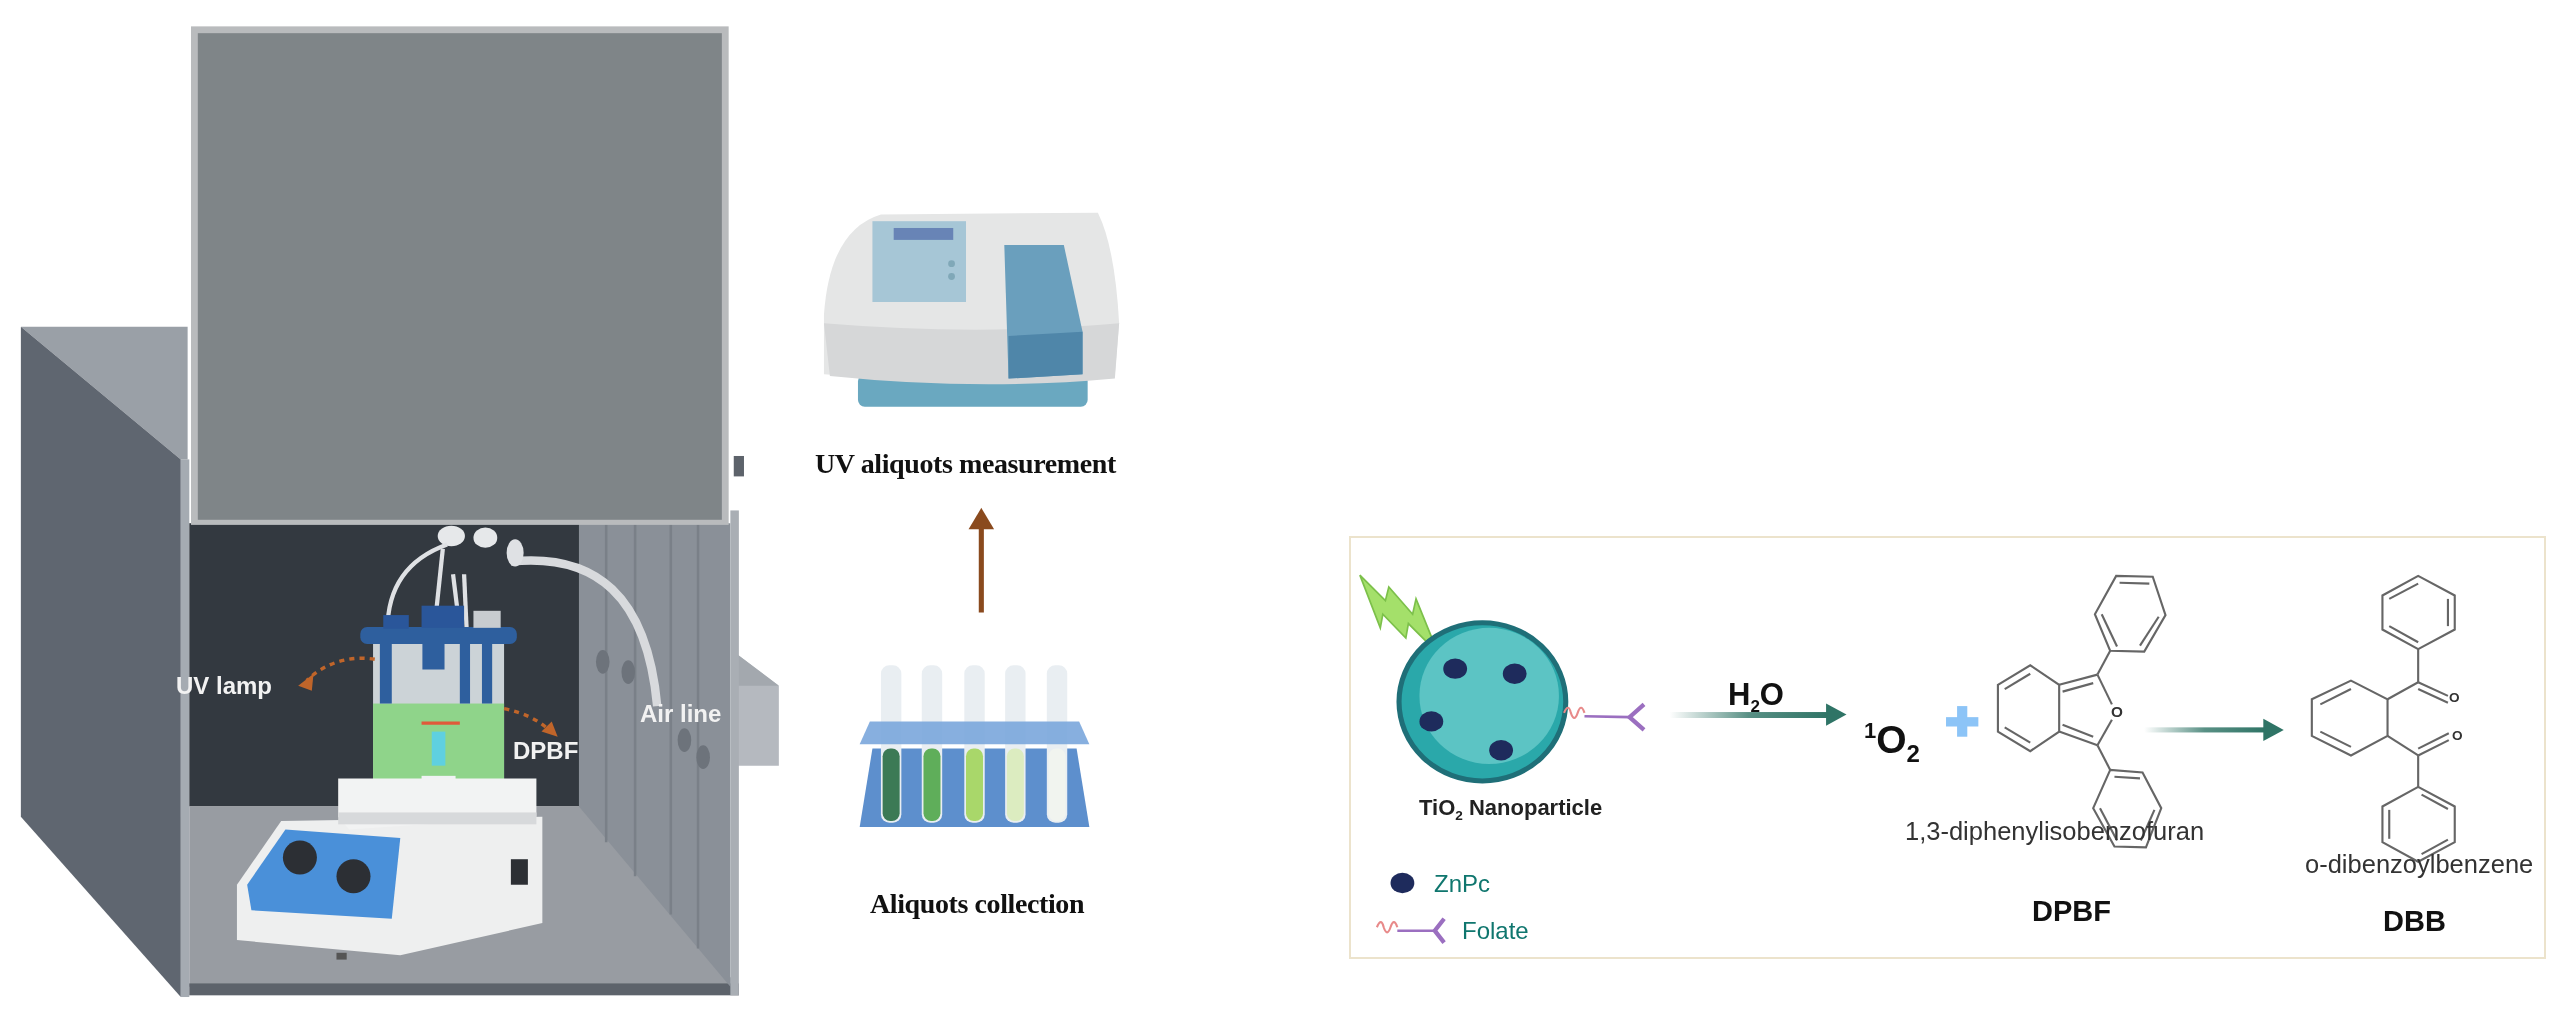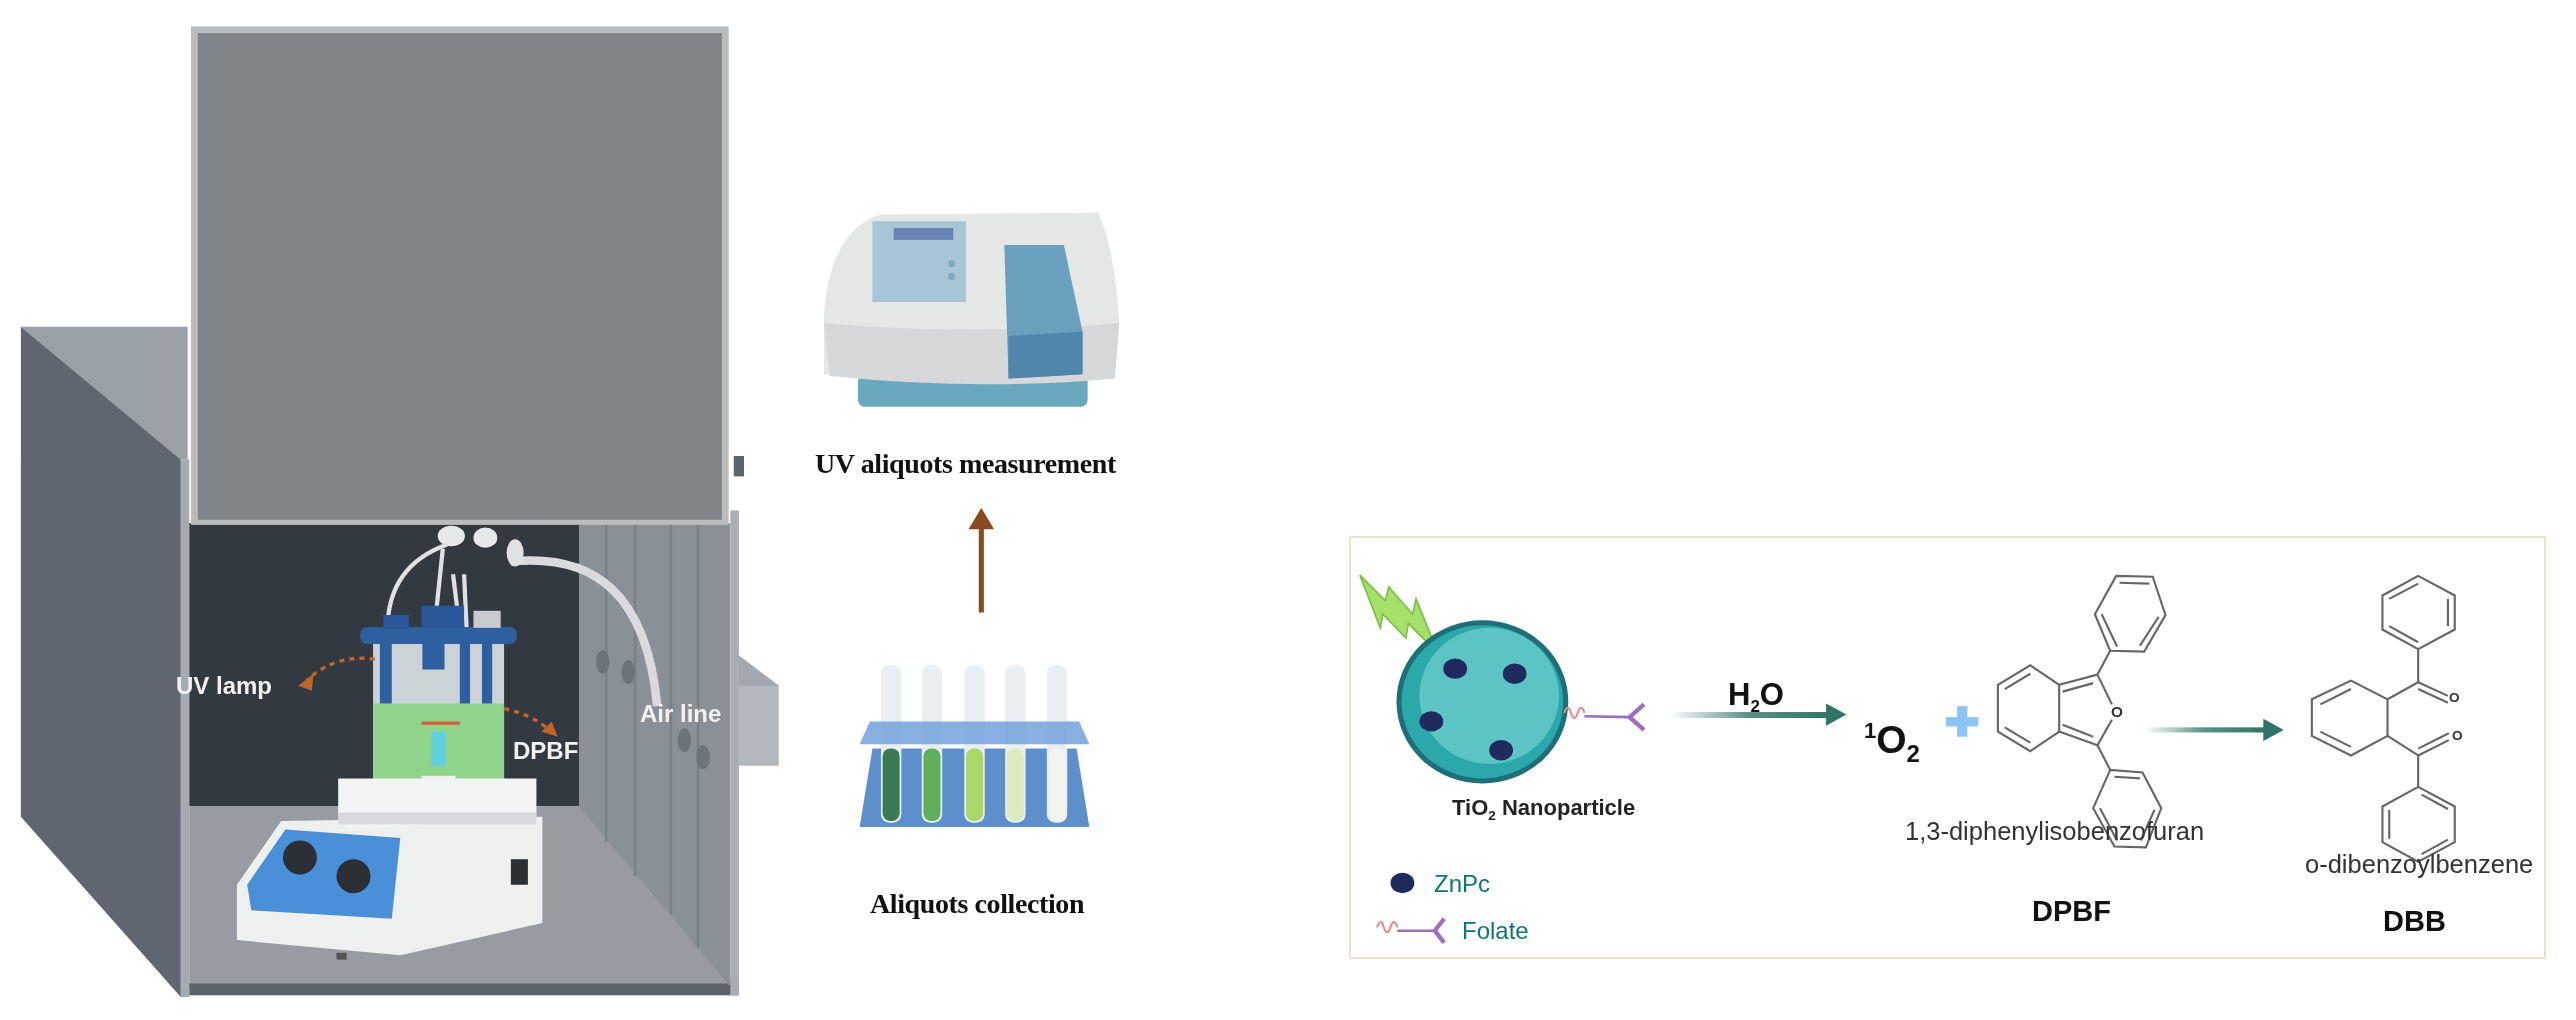--- a/index.html
+++ b/index.html
@@ -229,21 +229,21 @@
   </g>
 
   <ellipse cx="1648" cy="1038" rx="14" ry="12" fill="#1e2b5c"></ellipse>
   <g>
     <path d="M 1618 1090 q 5 -12 8 0 q 4 12 8 0 q 4 -12 8 0" stroke="#e88a8a" stroke-width="2.5" fill="none"></path>
     <line x1="1642" y1="1094" x2="1686" y2="1094" stroke="#9b6fc0" stroke-width="3"></line>
     <path d="M 1697 1080 L 1686 1094 L 1697 1108" stroke="#9b6fc0" stroke-width="5" fill="none"></path>
   </g>
 </svg>
 
-<div class="abs np-label" style="left:1419px; top:795px;margin-left:33px;">
+<div class="abs np-label" style="left:1419px; top:795px;">
   <span>TiO</span><sub style="font-size:13.6px;">2</sub><span> Nanoparticle</span>
 </div>
 <div class="abs legend-text" style="left:1434px; top:870px;">ZnPc</div>
 <div class="abs legend-text" style="left:1462px; top:917px;">Folate</div>
 
 <div class="abs reagent" style="left:1728px; top:677px; font-size:31px;">
   <span>H</span><sub style="font-size:17px;">2</sub><span>O</span>
 </div>
 
 <div class="abs reagent" style="left:1864px; top:718px; font-size:39px;">

